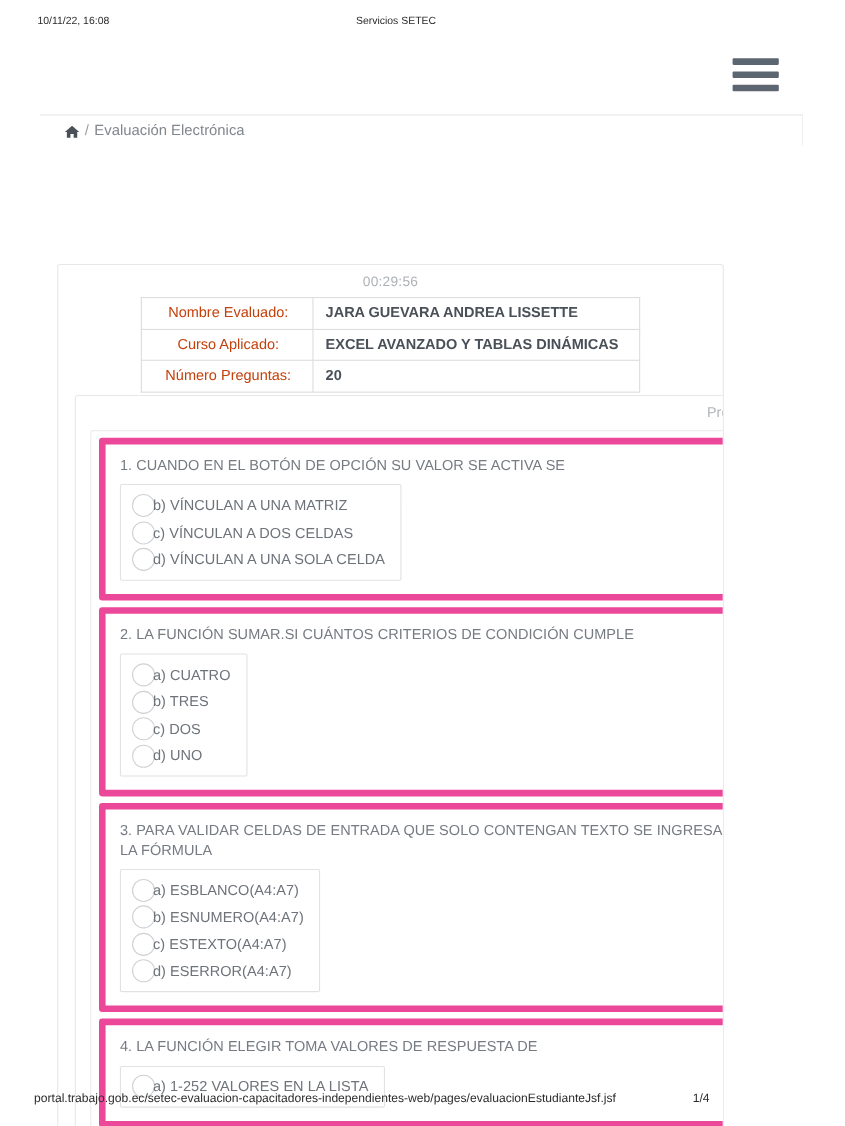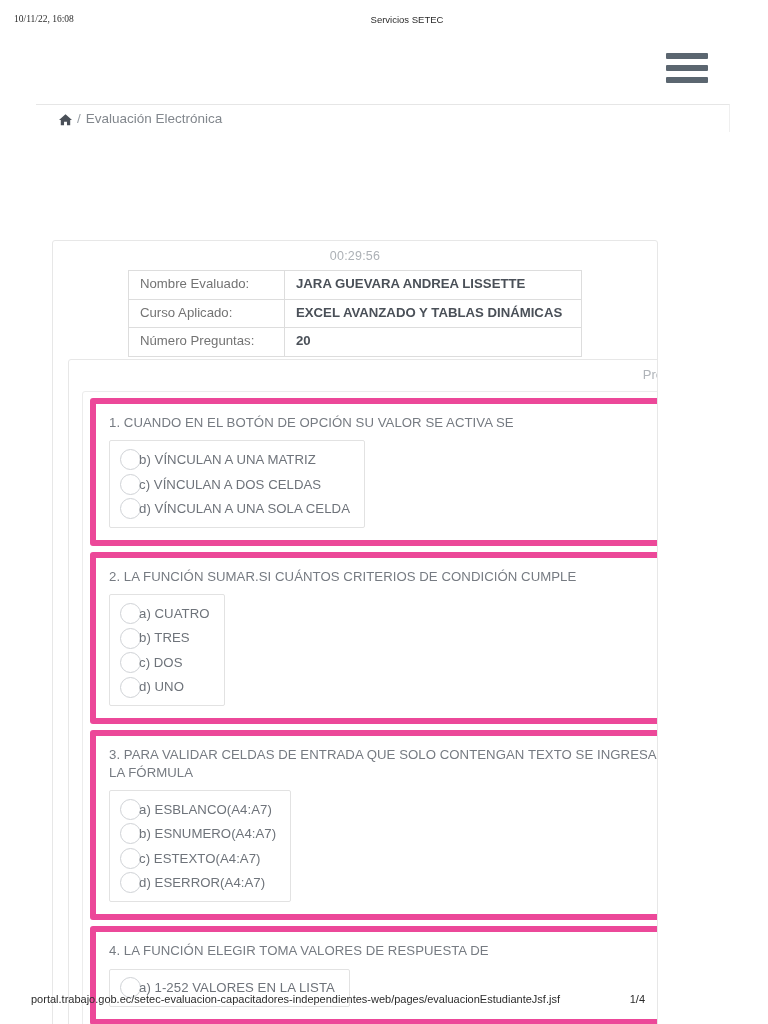--- a/index.html
+++ b/index.html
@@ -24,33 +24,31 @@
     top: 14px;
     left: 0;
     width: 768px;
     height: 18px;
     font-size: 9.5px;
     color: #2b2b2b;
     font-family: "Liberation Sans", "DejaVu Sans", sans-serif;
   }
   .print-header .ph-date {
     position: absolute;
-    left: 14px;
+    left: 34px;
     top: 0;
     white-space: nowrap;
-    font-family: Liberation Serif, serif;
   }
   .print-header .ph-title {
     position: absolute;
     left: 0;
     top: 0;
     width: 720px;
     text-align: center;
     white-space: nowrap;
-    margin-left: 47px;
   }
 
   
   .print-footer {
     position: absolute;
     bottom: 15px;
     left: 0;
     width: 676px;
     height: 16px;
     font-size: 11px;
@@ -171,23 +169,24 @@
   table.info-table td {
     border: 1px solid #dddddd;
     padding: 5px 9px 6px 11px;
     font-size: 13.2px;
     line-height: 1.25;
     vertical-align: middle;
     height: 14px;
   }
   table.info-table td.k {
     width: 135px;
-    color: #737373;
+    color: #c2410c;
     font-weight: 400;
     white-space: nowrap;
+    text-align: center;
   }
   table.info-table td.v {
     width: 276px;
     color: #4a5058;
     font-weight: 700;
     white-space: nowrap;
   }
 
   
   .preguntas-panel {

